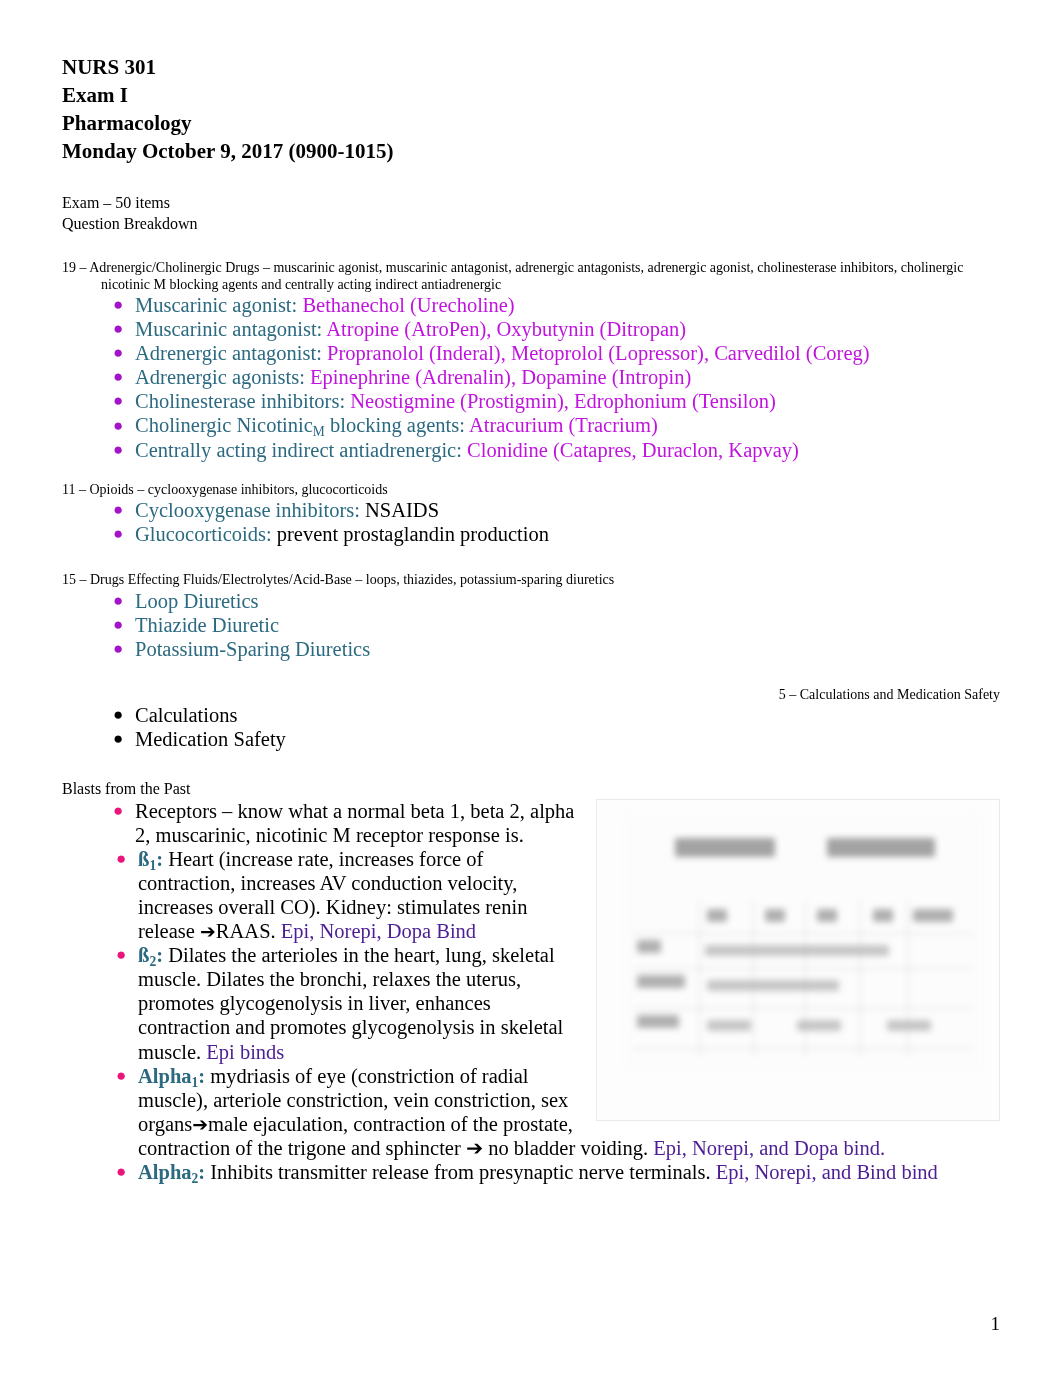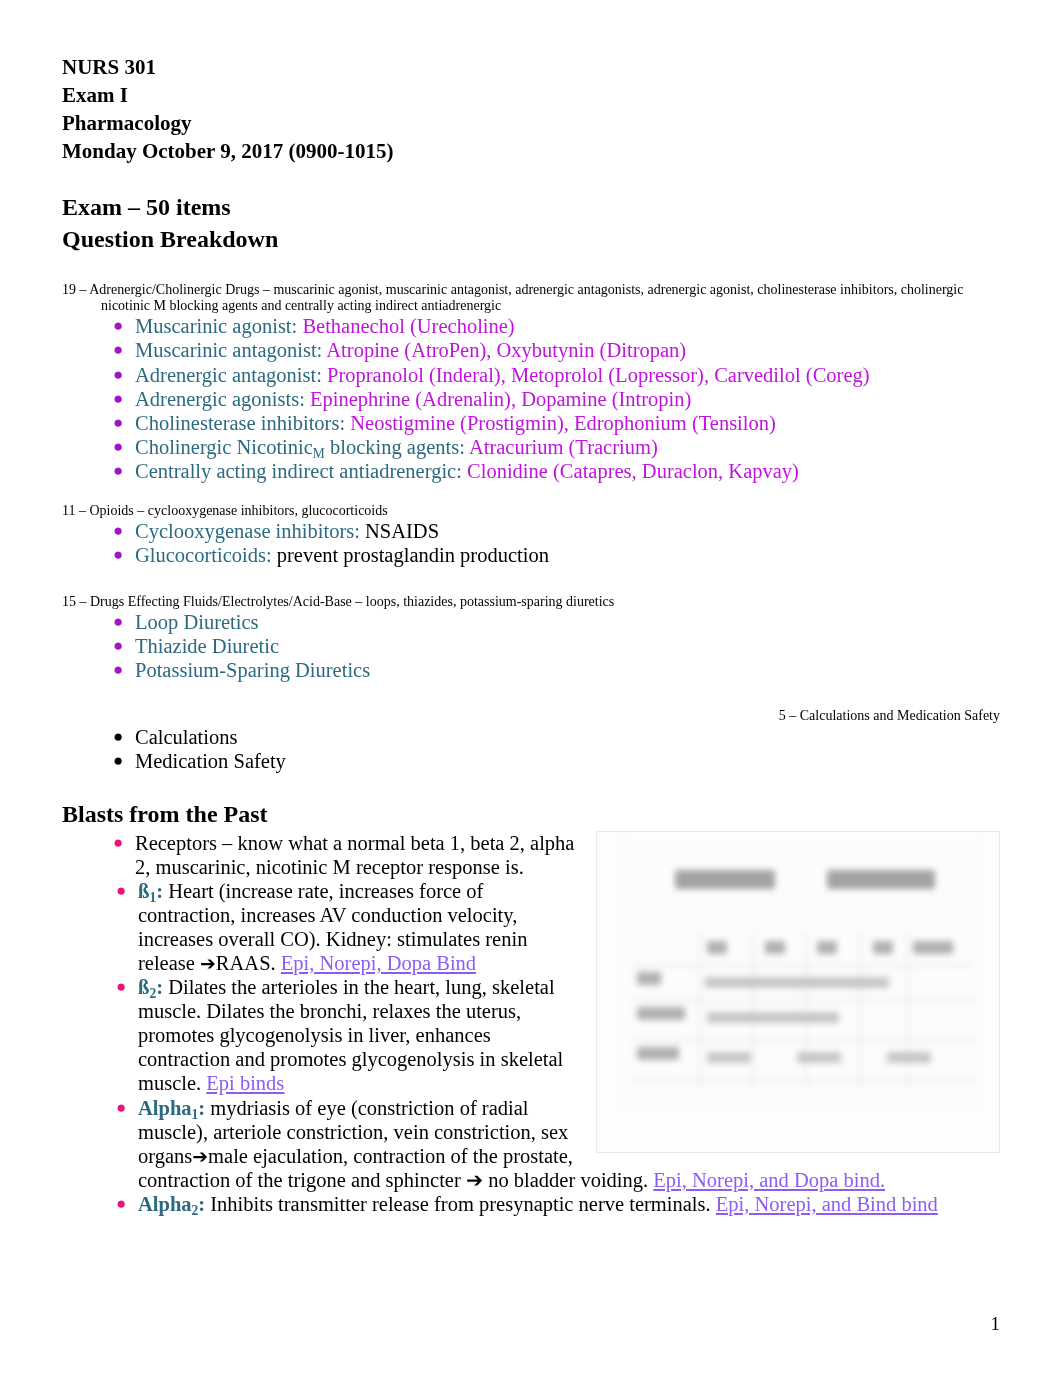--- a/index.html
+++ b/index.html
@@ -25,21 +25,21 @@
     line-height: 1.18;
   }
 
   
   .title-block { font-weight: bold; font-size: 21px; line-height: 1.33; }
   .title-line { white-space: pre; }
 
   .spacer-lg { height: 26px; }
   .spacer-md { height: 20px; }
 
-  .subhead { font-weight: bold; font-size: 24px; line-height: 1.33; }
+  .subhead { font-weight: normal; font-size: 16px; line-height: 1.33; }
 
   
   .section-lead {
     font-size: 14px;
     line-height: 1.175;
     padding-left: 0;
     text-indent: 0;
   }
   .section-lead .hang {
     display: block;
@@ -71,21 +71,21 @@
   ul.blist.lvl2 { margin-left: 40px; }
   ul.blist.lvl2 > li { padding-left: 36px; }
   ul.blist.lvl2 > li > .bullet { left: 14px; }
 
   .bullet-purple { color: #A313C8; }
   .bullet-pink   { color: #EC137A; }
   .bullet-black  { color: #000000; }
 
   .teal  { color: #2B6A80; }
   .mag   { color: #C013DE; text-align: right; }
-  .pink  { color: #8b5cf6; text-decoration: underline; }
+  .pink  { color: #4c1d95; }
   .blk   { color: #000000; }
   .b     { font-weight: bold; }
 
   sub { font-size: 0.66em; line-height: 0; vertical-align: -0.28em; }
 
   .arrow { font-family: "DejaVu Sans", sans-serif; font-size: 0.92em; }
 
   
   .embed-wrap {
     float: right;

